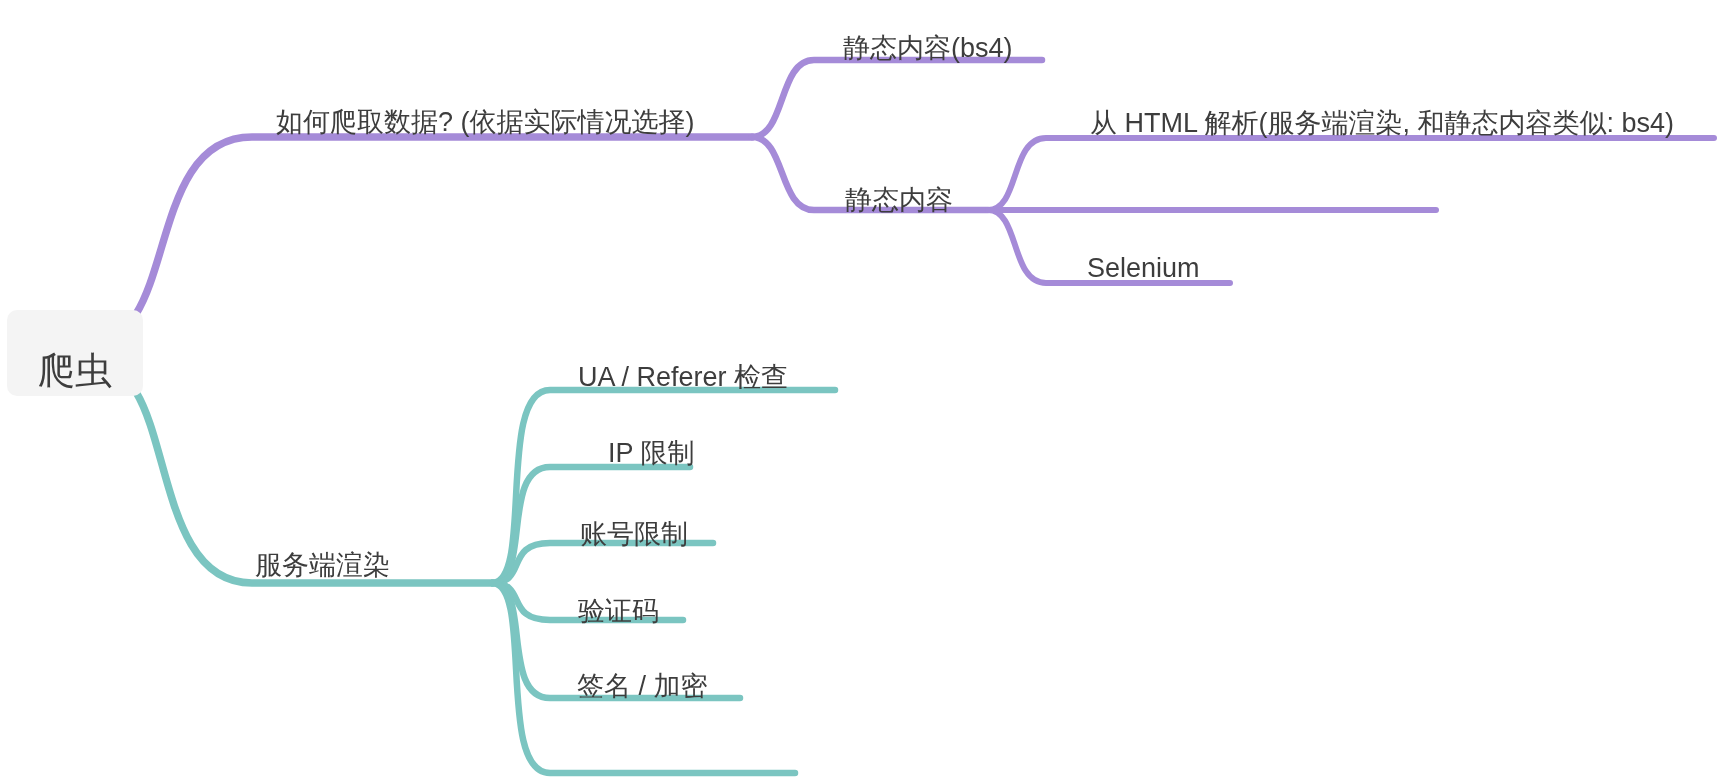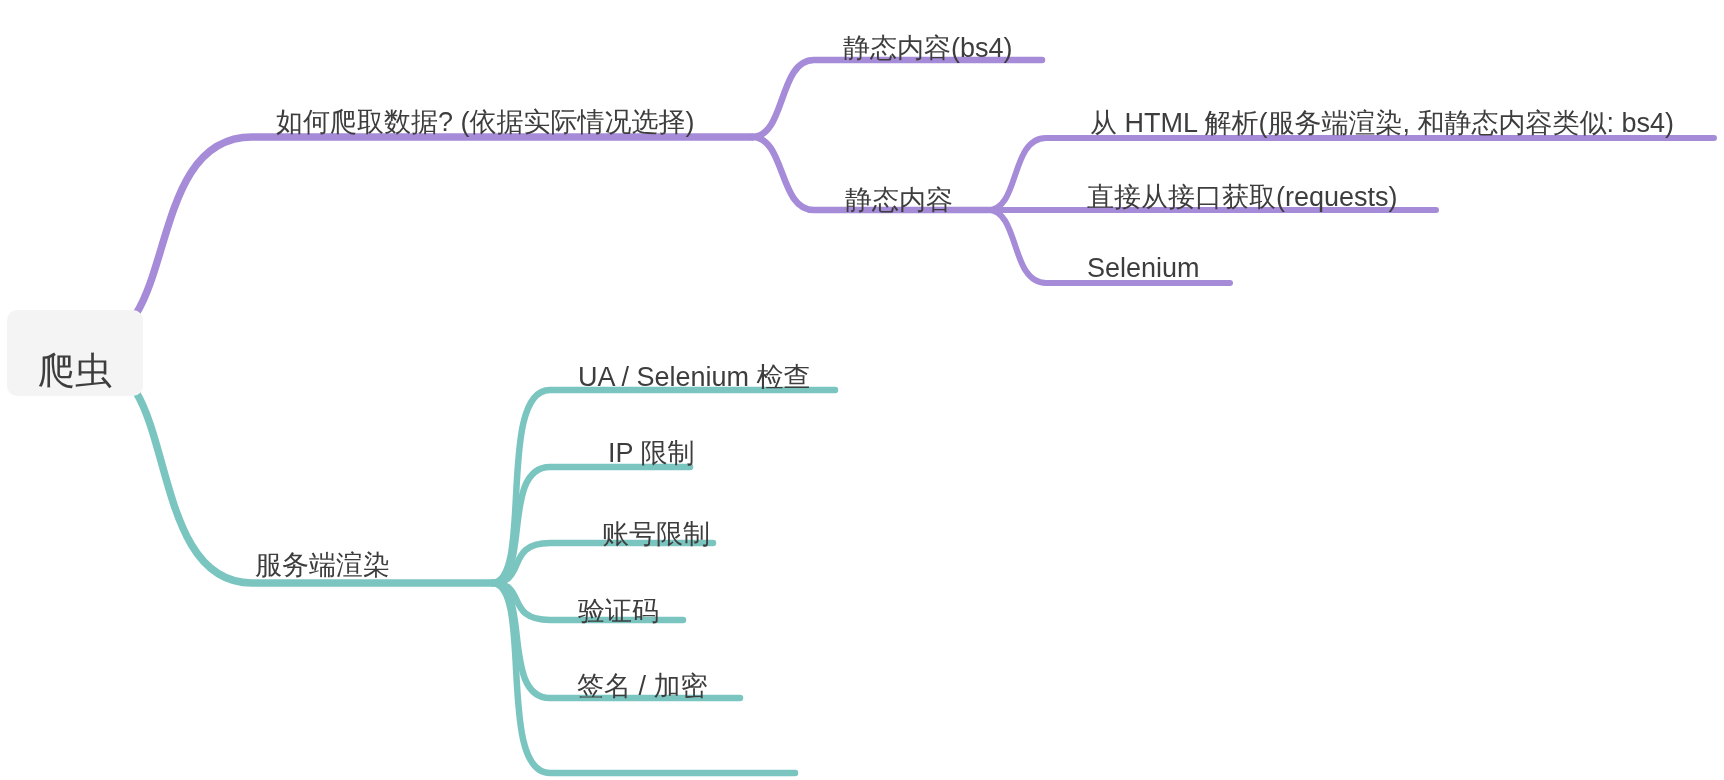--- a/index.html
+++ b/index.html
@@ -87,23 +87,22 @@
   </svg>
 
   <div class="root-node">
     <span>爬虫</span>
   </div>
 
   <div class="label" style="left:276px; top:106px">如何爬取数据? (依据实际情况选择)</div>
   <div class="label" style="left:843px; top:32px">静态内容(bs4)</div>
   <div class="label" style="left:845px; top:184px">静态内容</div>
   <div class="label" style="left:1090px; top:107px">从 HTML 解析(服务端渲染, 和静态内容类似: bs4)</div>
-  <div class="label" style="left:1087px; top:181px">直接从接口获取(requests)</div>
   <div class="label" style="left:1087px; top:252px">Selenium</div>
 
   <div class="label" style="left:255px; top:549px">服务端渲染</div>
-  <div class="label" style="left:578px; top:361px">UA / Selenium 检查</div>
+  <div class="label" style="left:578px; top:361px">UA / Referer 检查</div>
   <div class="label" style="left:608px; top:437px">IP 限制</div>
-  <div class="label" style="left:602px; top:518px">账号限制</div>
+  <div class="label" style="left:580px; top:518px">账号限制</div>
   <div class="label" style="left:578px; top:595px">验证码</div>
   <div class="label" style="left:577px; top:670px">签名 / 加密</div>
 
 </div>
 
 </body></html>

